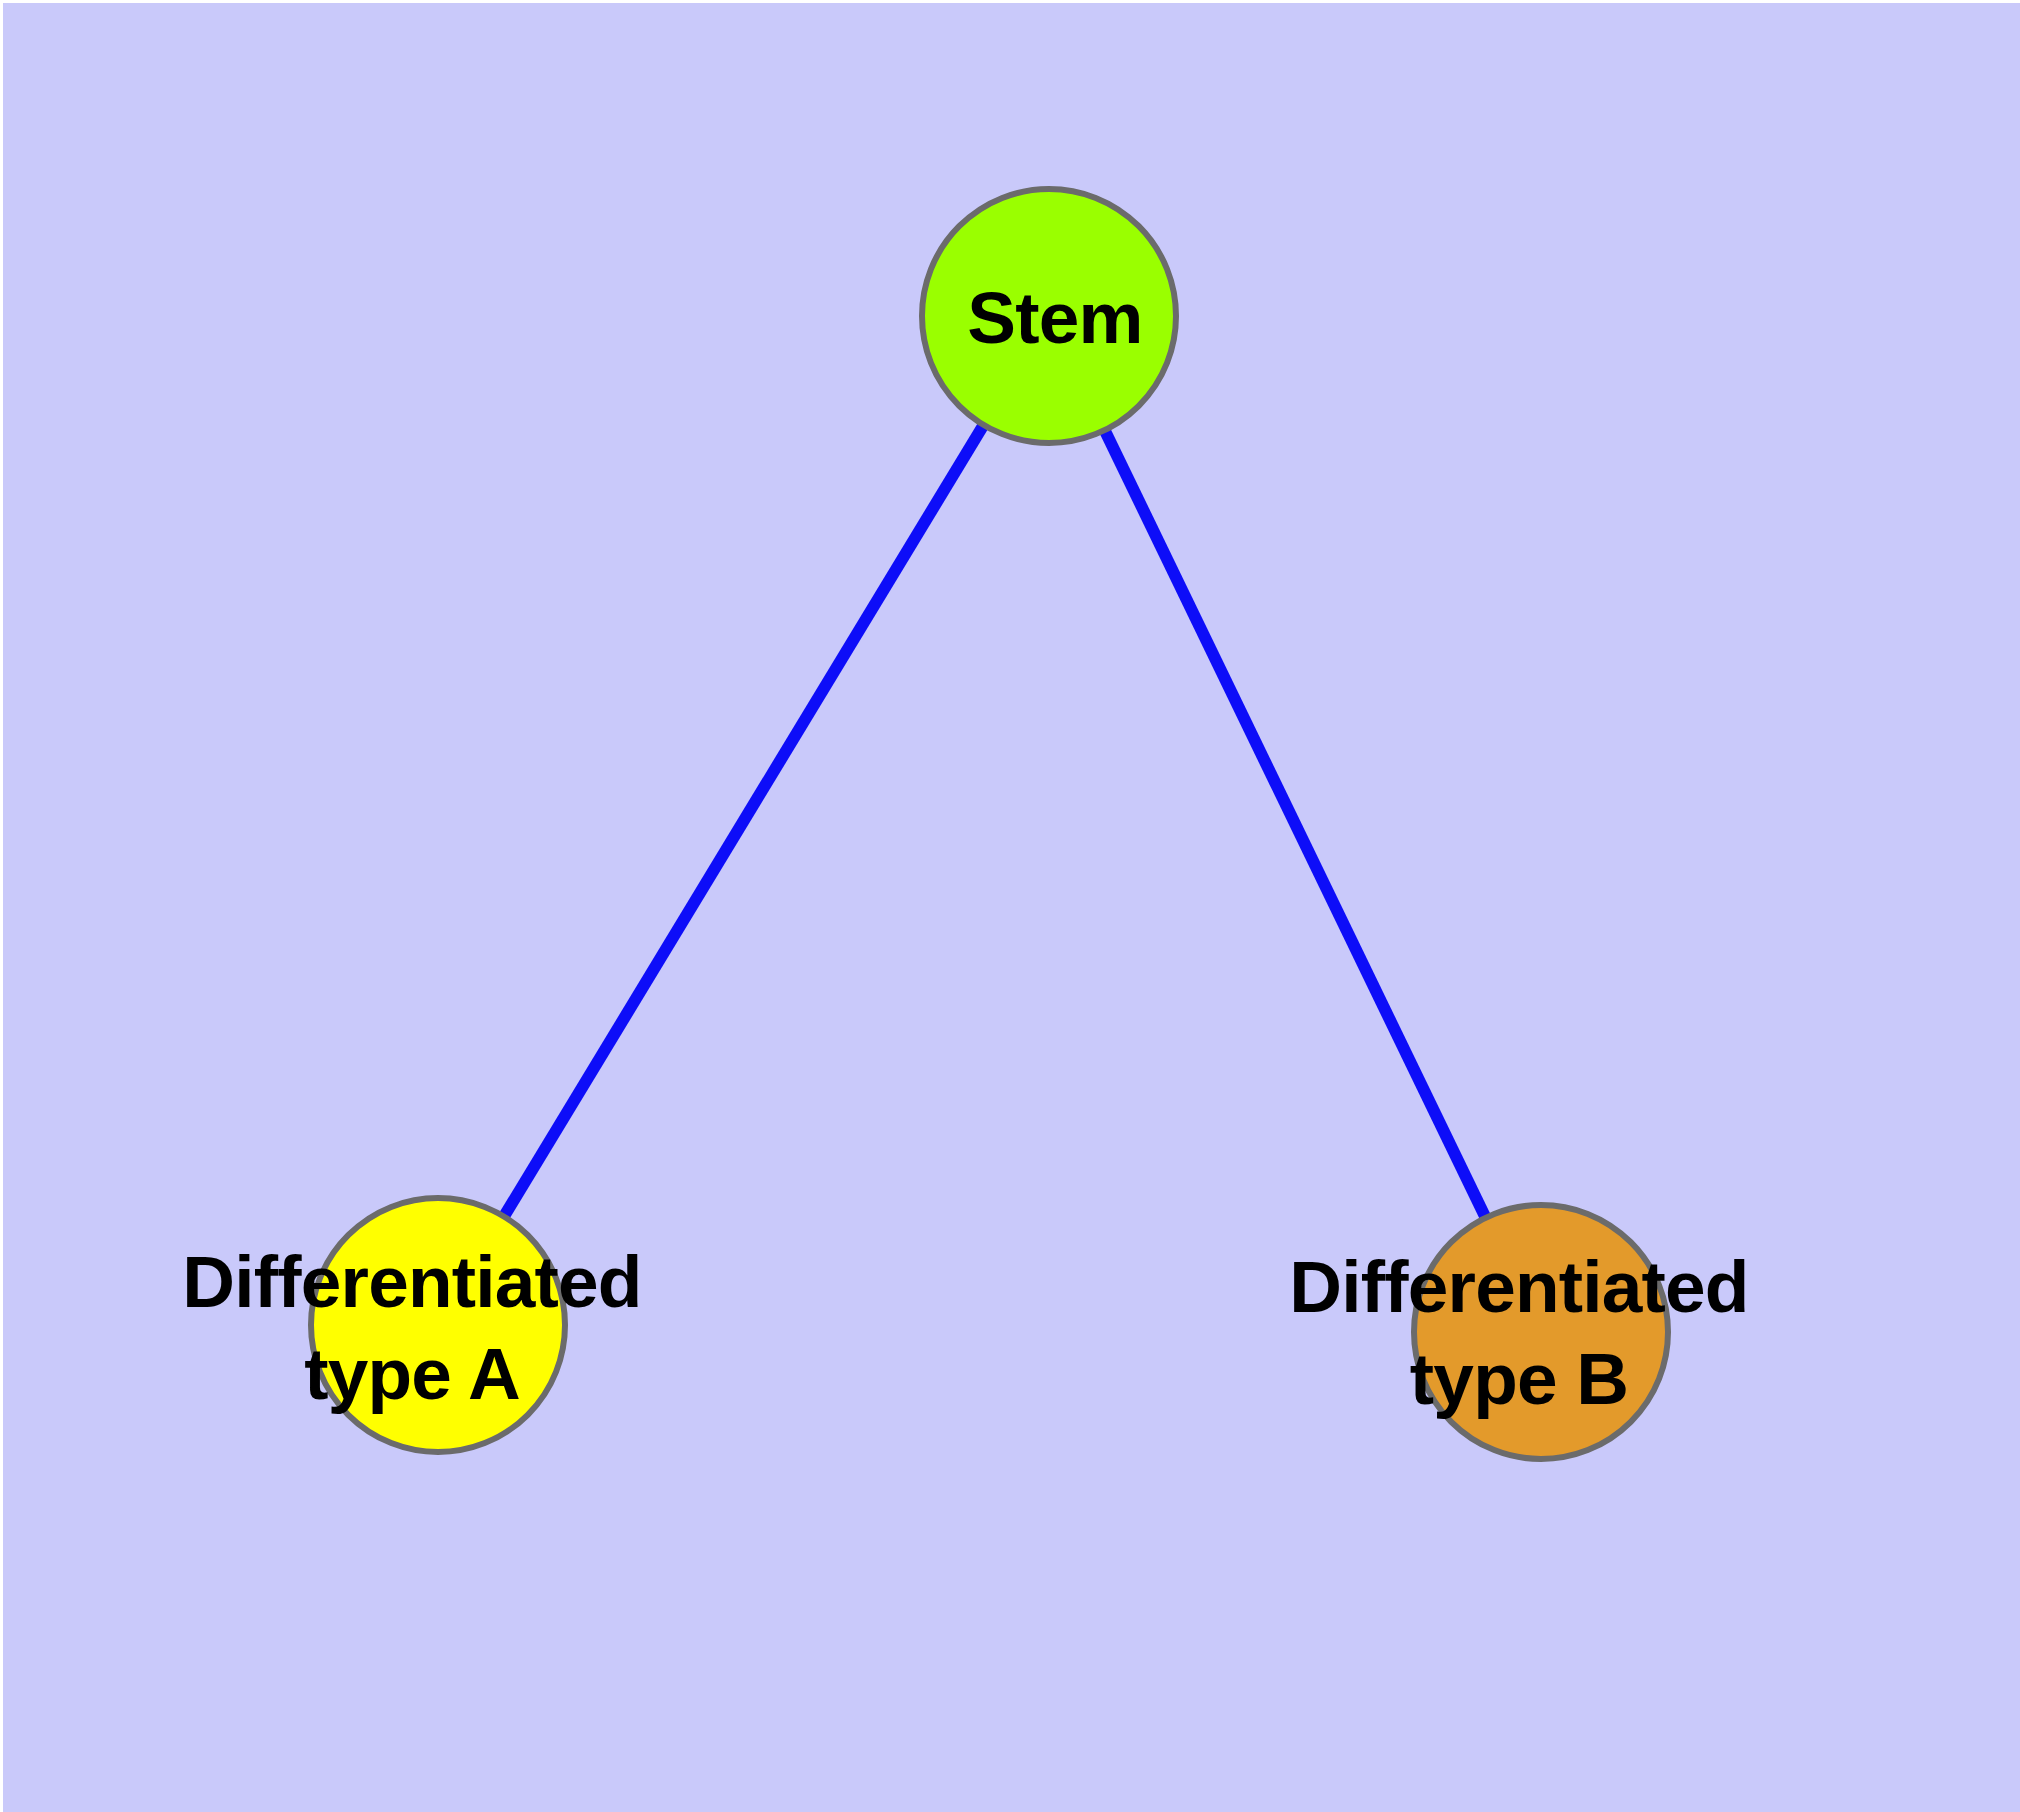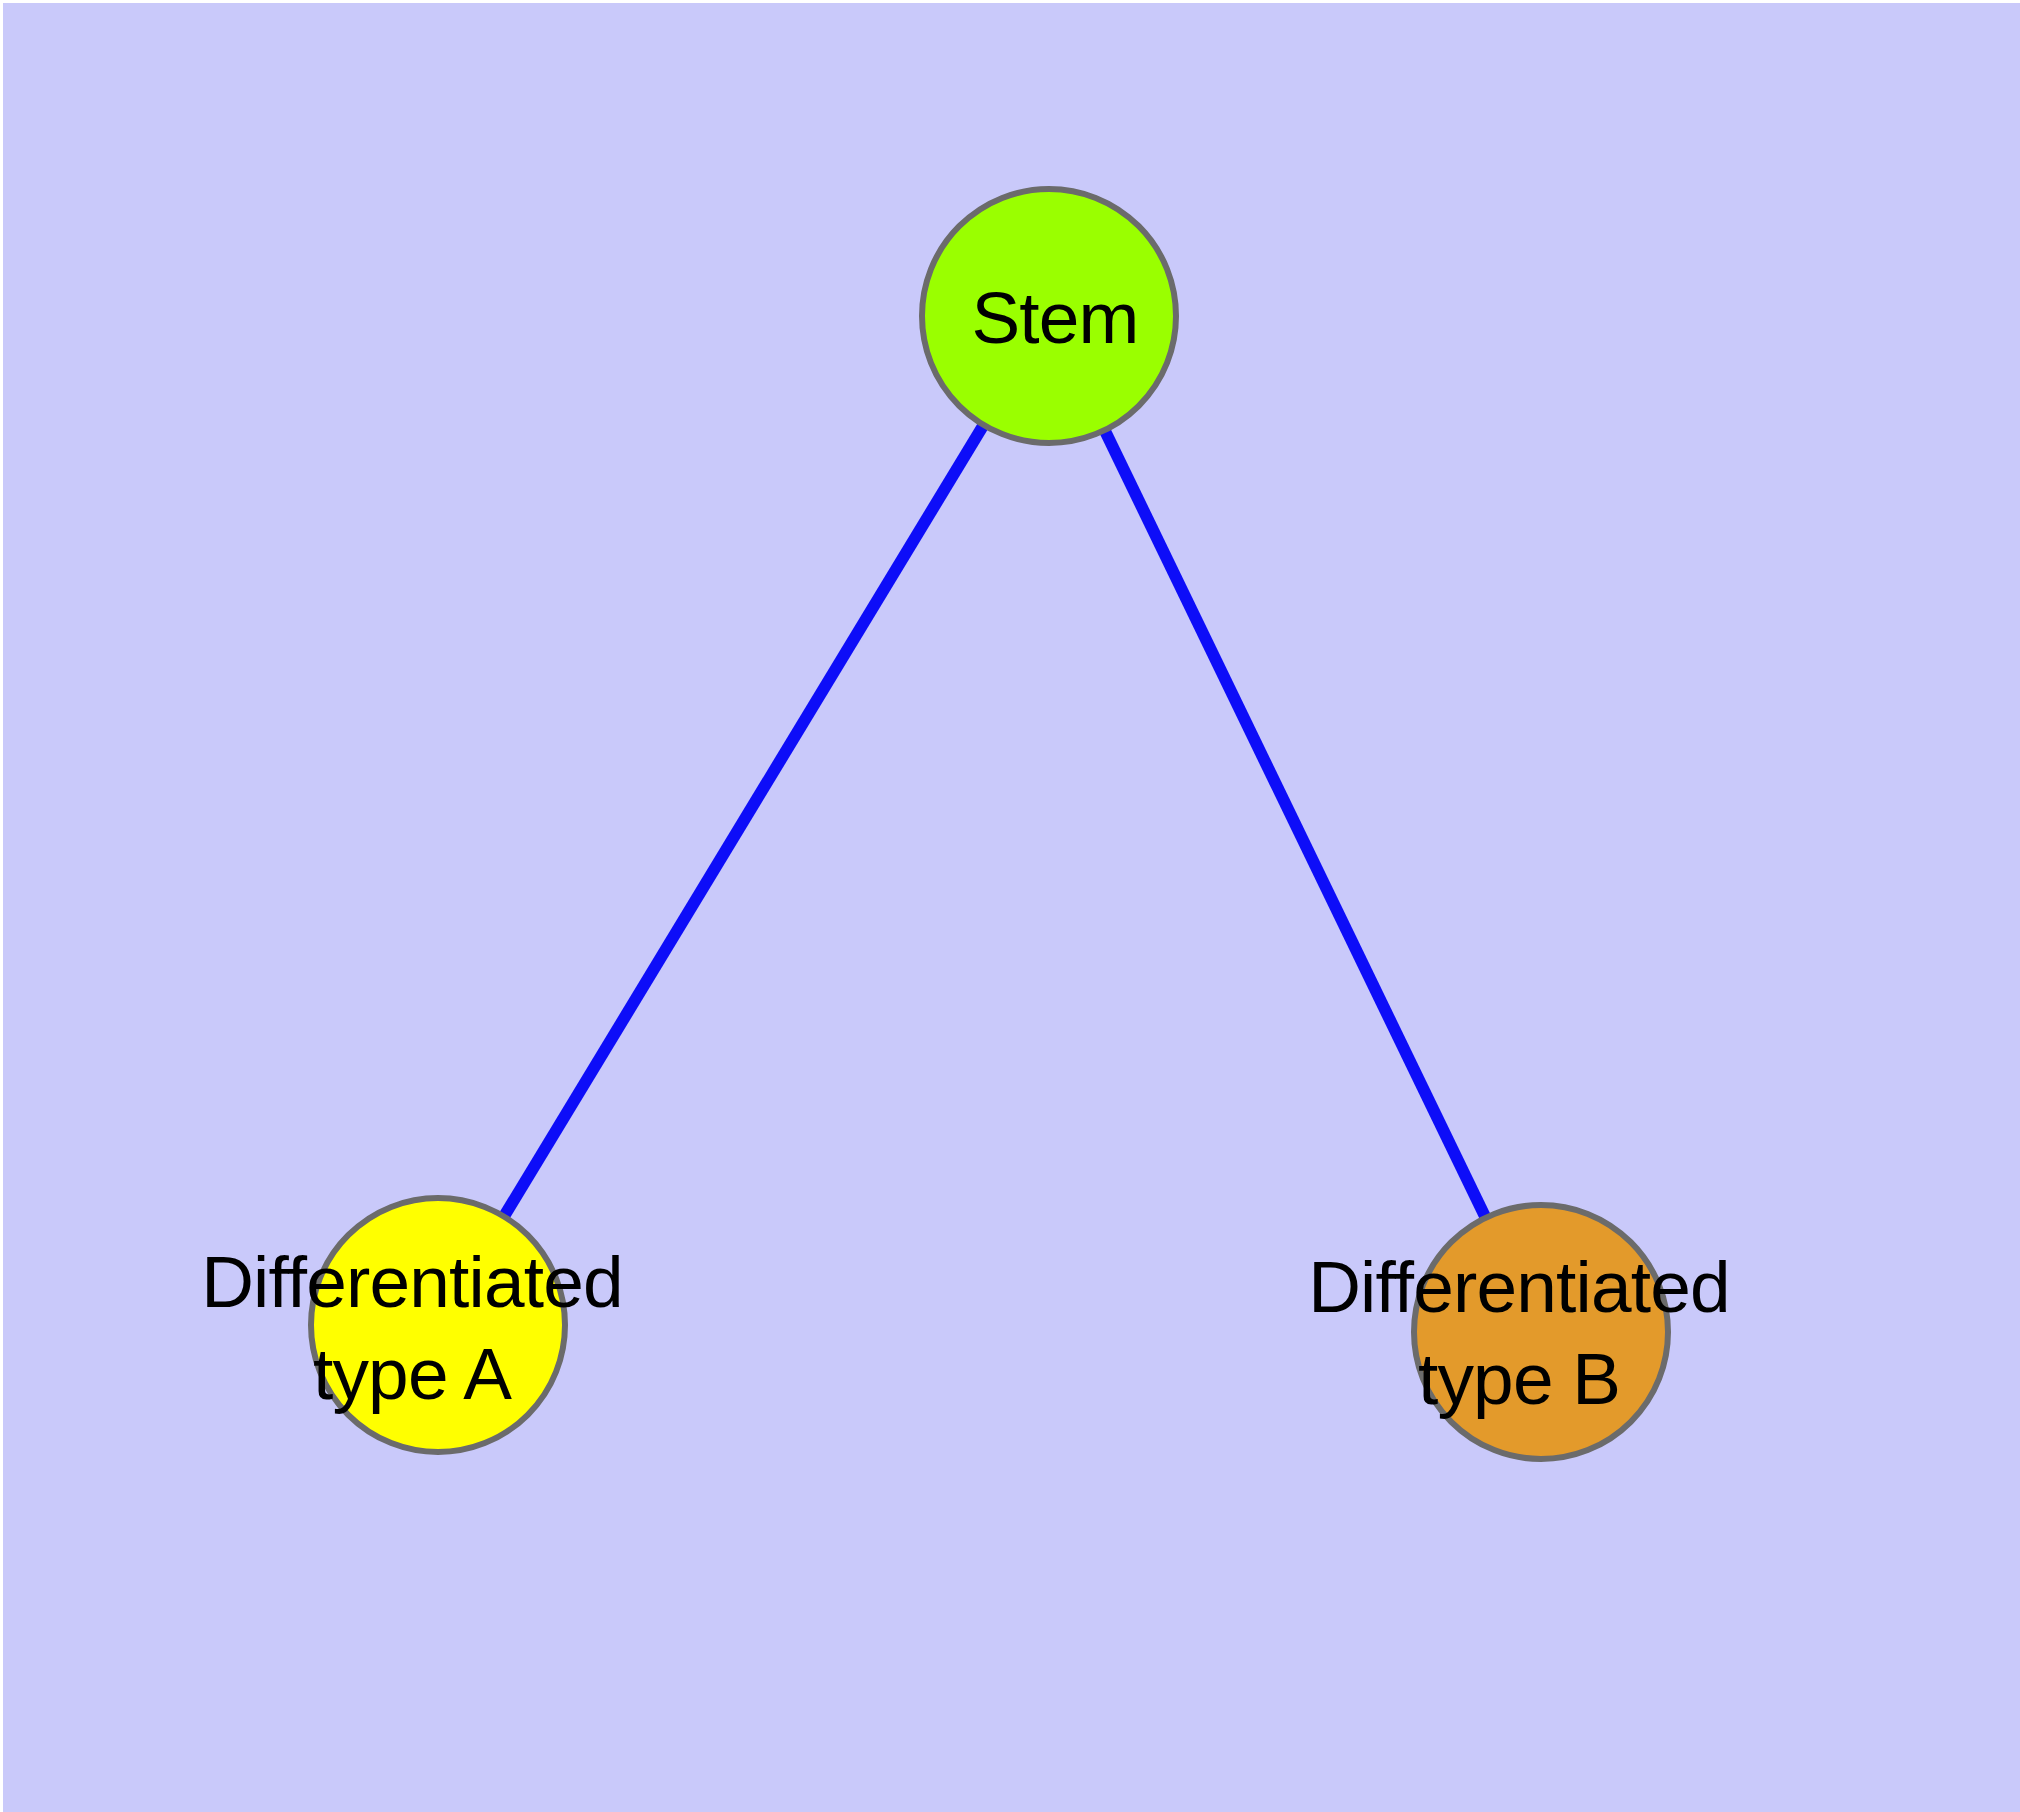--- a/index.html
+++ b/index.html
@@ -32,21 +32,21 @@
     width: 260px;
     height: 260px;
     border-radius: 50%;
     border-style: solid;
     z-index: 2;
   }
   .node-label {
     position: absolute;
     width: 932px;
     text-align: center;
-    font-weight: normal;
+    font-weight: bold;
     font-size: 73px;
     line-height: 92px;
     letter-spacing: -0.8px;
     white-space: pre-line;
     z-index: 3;
     pointer-events: none;
   }
 </style>
 </head>
 <body style="background: rgb(255, 255, 255);">

